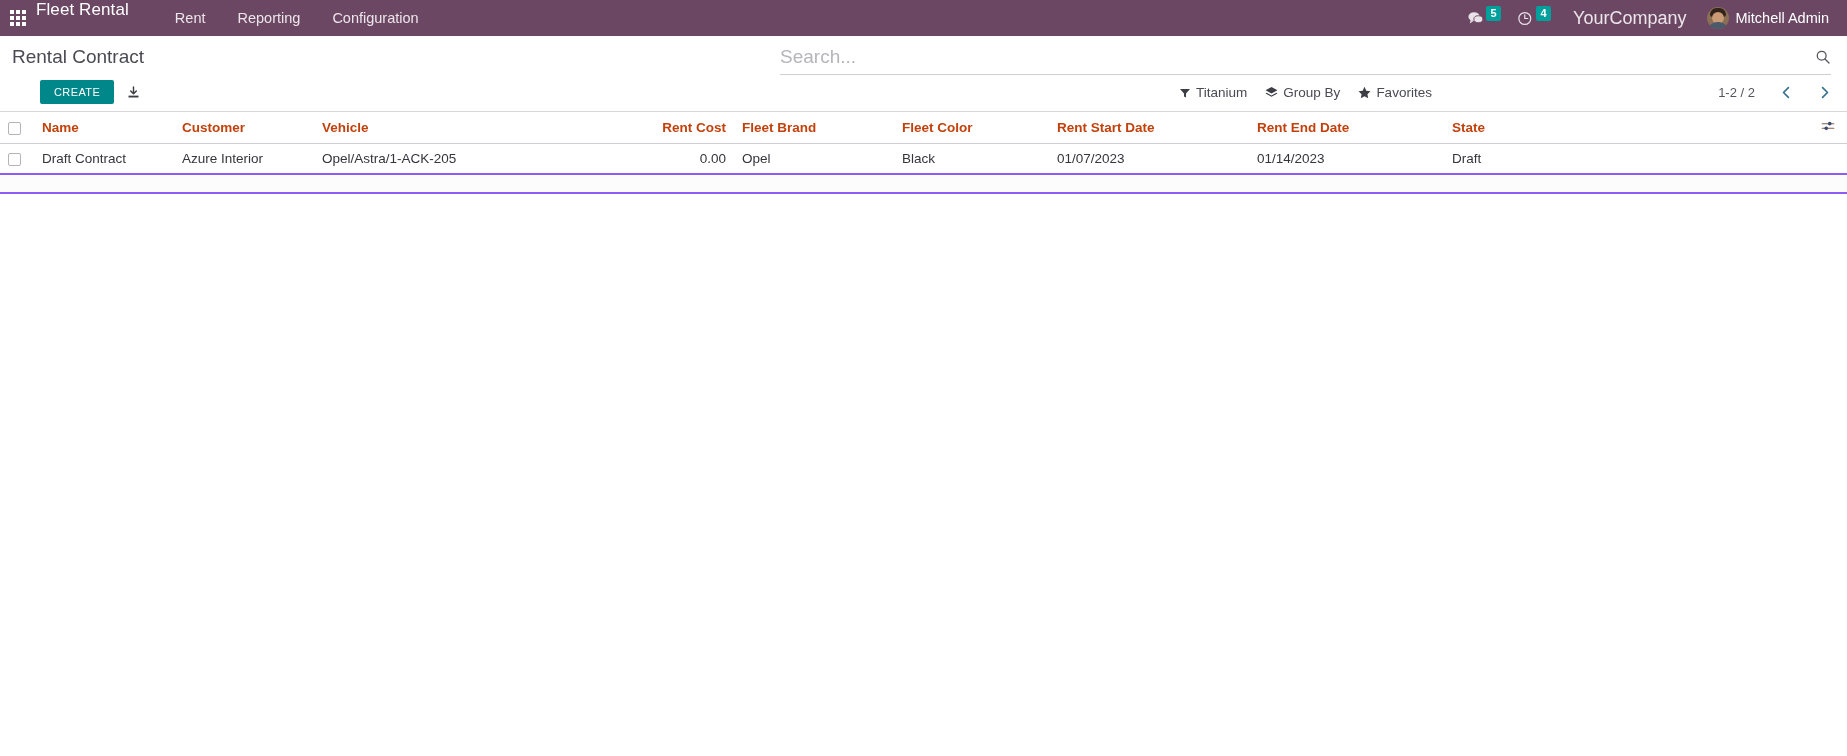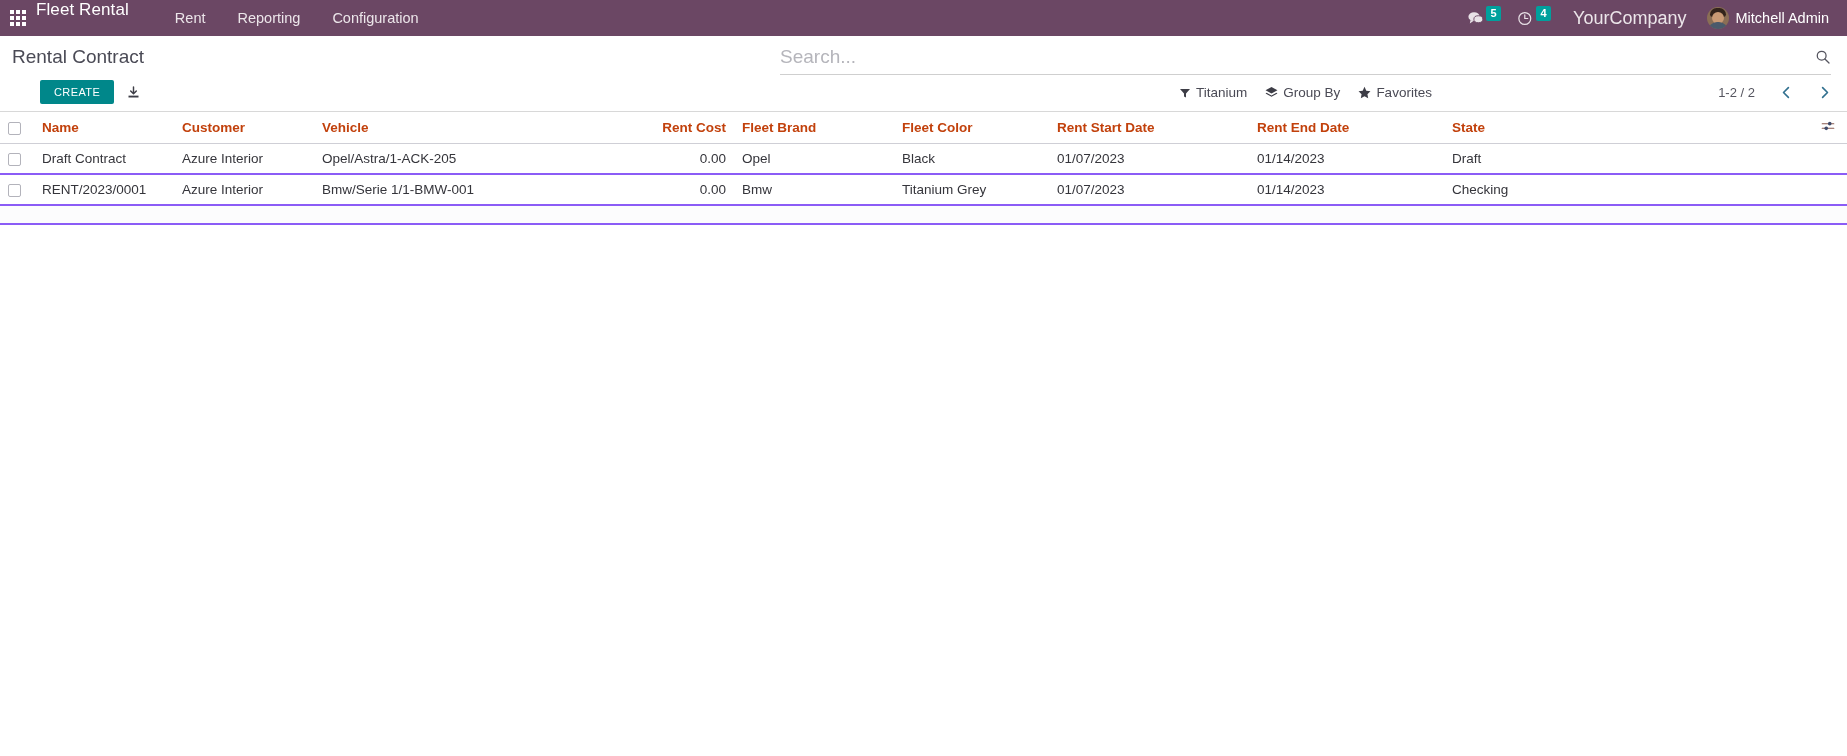--- a/index.html
+++ b/index.html
@@ -407,32 +407,17 @@
         <td>Opel/Astra/1-ACK-205</td>
         <td class="num">0.00</td>
         <td>Opel</td>
         <td>Black</td>
         <td>01/07/2023</td>
         <td>01/14/2023</td>
         <td>Draft</td>
         <td class="opt-col"></td>
       </tr>
       <tr>
-        <td class="cb-col">
-          <span class="cb"></span>
-        </td>
-        <td>RENT/2023/0001</td>
-        <td>Azure Interior</td>
-        <td>Bmw/Serie 1/1-BMW-001</td>
-        <td class="num">0.00</td>
-        <td>Bmw</td>
-        <td>Titanium Grey</td>
-        <td>01/07/2023</td>
-        <td>01/14/2023</td>
-        <td>Checking</td>
-        <td class="opt-col"></td>
-      </tr>
-      <tr>
         <td class="empty-row" colspan="11"></td>
       </tr>
     </tbody>
   </table>
 </div>
 
 </body></html>

